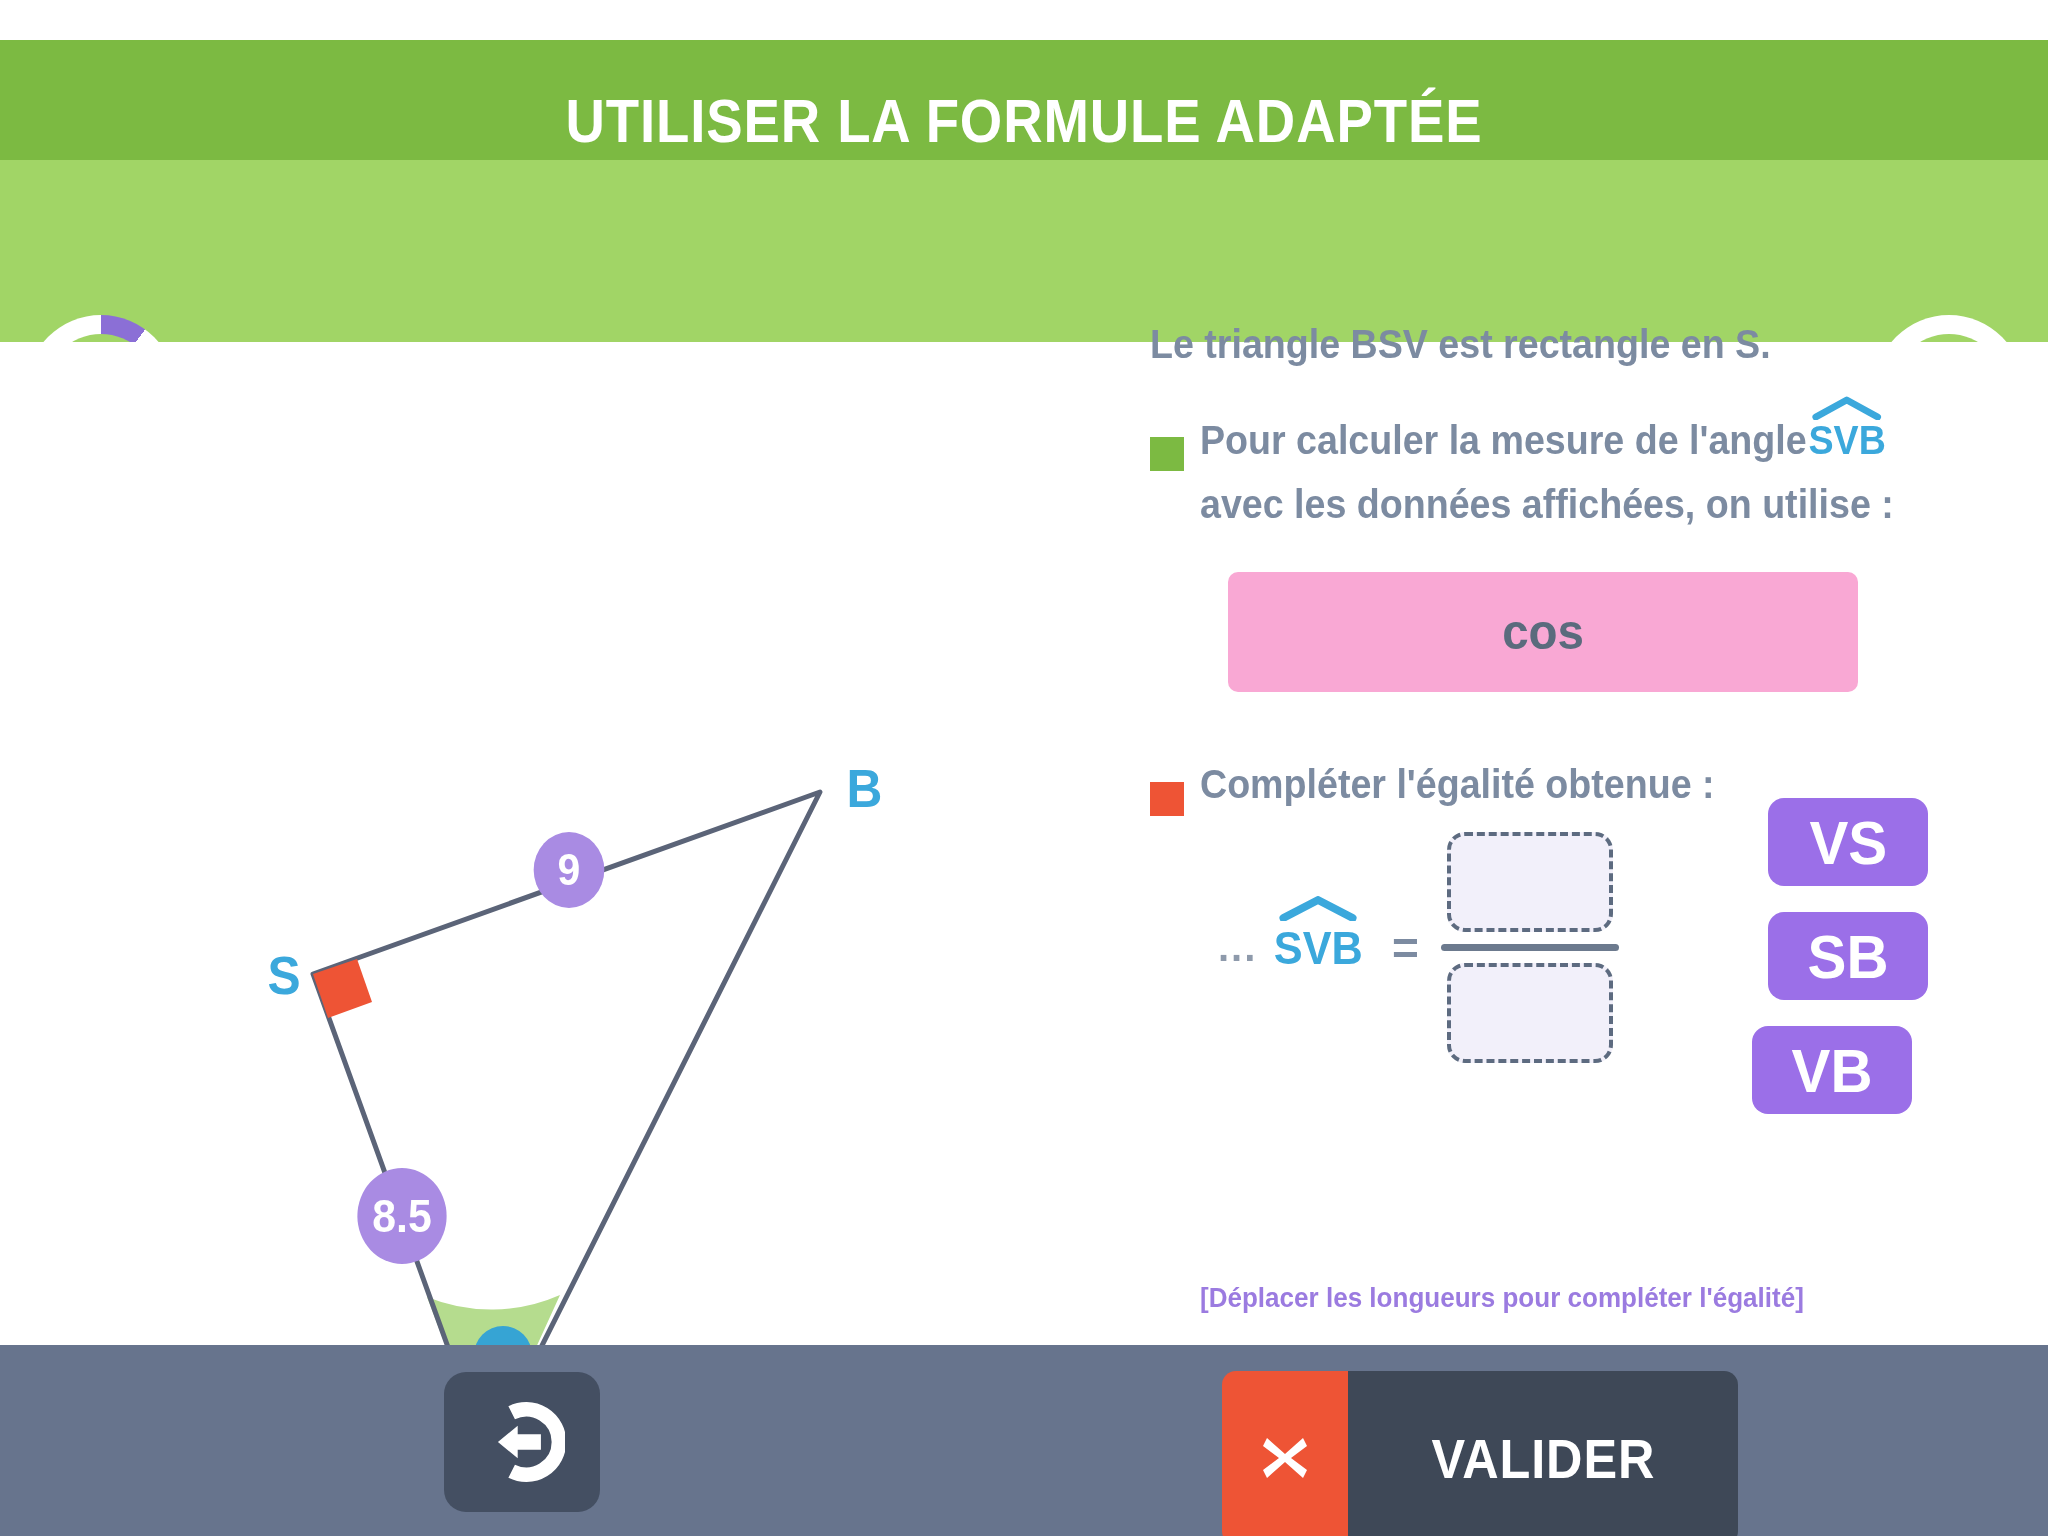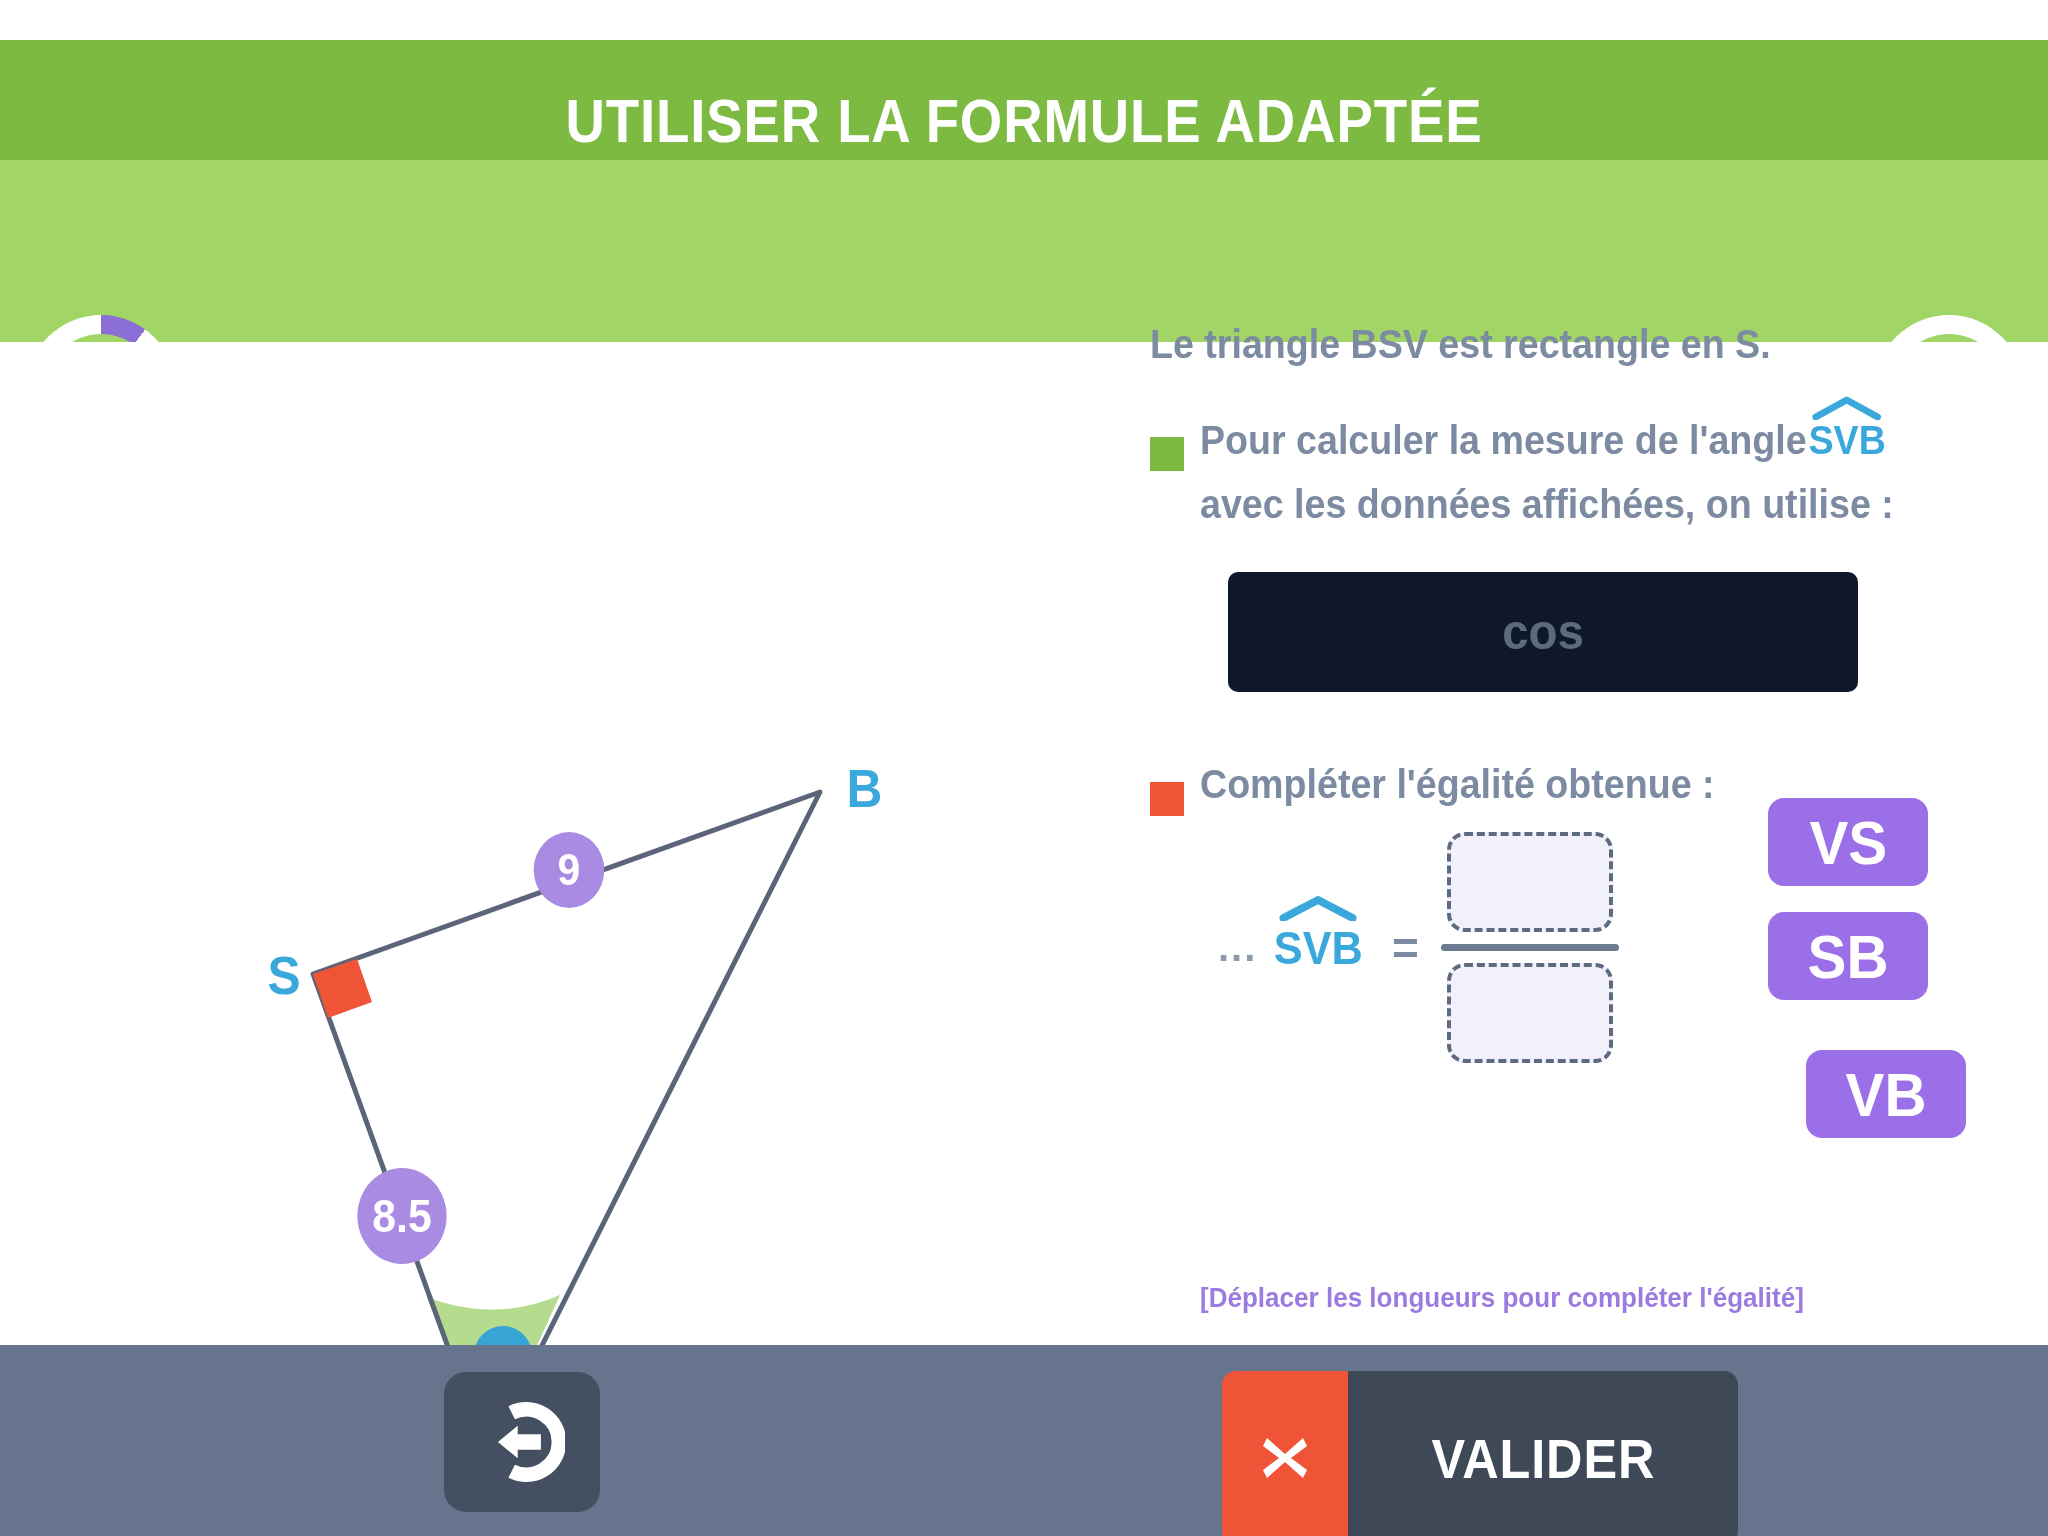--- a/index.html
+++ b/index.html
@@ -163,21 +163,21 @@
     position:absolute; left:128px; top:230px;
     width:630px; height:120px;
     display:flex;
     border-radius:10px; overflow:hidden;
     background:#B3CBE8;
   }
   .trig-btn{
     flex:1;
     display:flex;align-items:center;justify-content:center;
     font-size:50px; font-weight:bold; color:#5B6B7D;
-    background:#0f172a;
+    background:#f9a8d4;
     border-right:3px solid #ffffff;
     transform:none;
   }
   .trig-btn:last-child{ border-right:none; }
   .trig-btn span{ transform:scaleX(0.95); display:block; }
 
   .q2-title{
     position:absolute; left:100px; top:420px;
     font-size:40px; font-weight:bold; color:#7C8BA1;
     transform:scaleX(0.94); transform-origin:left center;
@@ -216,21 +216,21 @@
     width:160px;height:88px;
     border-radius:16px;
     background:#9B6FE8;
     color:#ffffff;
     font-size:62px;font-weight:bold;
     display:flex;align-items:center;justify-content:center;
   }
   .token span{ transform:scaleX(0.94); display:block; }
   #token-vs{ left:668px; top:456px; }
   #token-sb{ left:668px; top:570px; }
-  #token-vb{ left:706px; top:684px;margin-top:24px; }
+  #token-vb{ left:652px; top:684px; }
 
   .hint{
     position:absolute; left:100px; top:940px;
     font-size:28px;font-weight:bold;color:#9B7BE0;
     transform:scaleX(0.93); transform-origin:left center;
     white-space:nowrap;
   }
 
   
   .footer{

